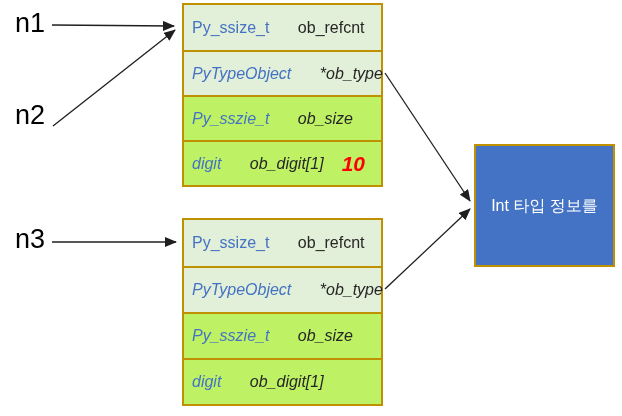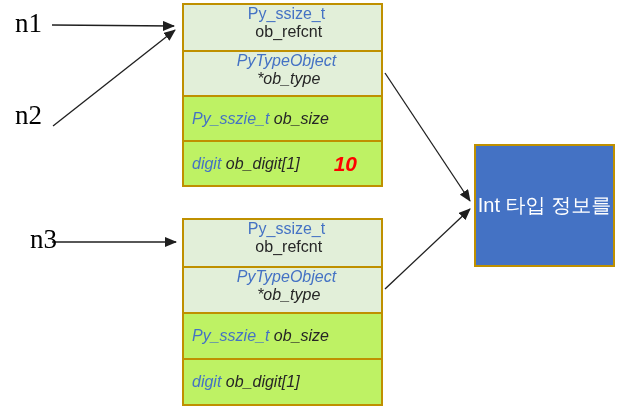--- a/index.html
+++ b/index.html
@@ -2,49 +2,49 @@
 <html style="--row-green: #e2efd9; --border-gold: #bf9000; --box-blue: #4472c4; --type-blue: #4472c4; --value-red: #ff0000; --text-dark: #262626; --arrow-black: #1f1f1f; --box-text-white: #ffffff;"><head>
 <meta charset="utf-8">
 <style>
   html,body{margin:0;padding:0;background:#ffffff;}
   .canvas{
     position:relative;width:622px;height:416px;background:#ffffff;overflow:hidden;
     font-family:"Liberation Sans","DejaVu Sans",sans-serif;
   }
   .arrow-layer{position:absolute;left:0;top:0;width:622px;height:416px;pointer-events:none;z-index:1;}
   .ptr-label{
-    position:absolute;font-size:27px;line-height:30px;color:#000000;z-index:2;font-family:Liberation Serif, serif;
+    position:absolute;font-size:27px;line-height:30px;color:#000000;z-index:2;
   }
   .ptr-n1{left:15px;top:8px;}
   .ptr-n2{left:15px;top:100px;}
-  .ptr-n3{left:30px;top:224px;}
+  .ptr-n3{left:15px;top:224px;}
   .struct{
     position:absolute;left:182px;width:201px;box-sizing:border-box;
     border:2px solid var(--border-gold,#bf9000);background:#ffffff;z-index:2;
   }
   .struct-1{top:3px;}
   .struct-2{top:218px;}
   .srow{
     display:flex;align-items:center;box-sizing:border-box;
     height:45px;padding-left:8px;font-size:16px;background:#bef264;white-space:pre;
   }
   .struct-2 .srow{height:46px;}
   .srow + .srow{border-top:2px solid var(--border-gold,#bf9000);font-style:italic;}
-  .srow.hl{background:var(--row-green,#e2efd9);flex-direction:column;}
+  .srow.hl{background:var(--row-green,#e2efd9);}
   .type-name{color:var(--type-blue,#4472c4);}
-  .field-name{color:var(--text-dark,#262626);}
+  .field-name{color:var(--text-dark,#262626);margin-left:24px;}
   .digit-value{
     color:var(--value-red,#ff0000);font-weight:bold;font-size:21px;
-    margin-left:auto;padding-right:24px;
+    margin-left:auto;padding-right:16px;
   }
   .type-box{
     position:absolute;left:474px;top:144px;width:141px;height:123px;box-sizing:border-box;
     background:var(--box-blue,#4472c4);border:2px solid var(--border-gold,#bf9000);
     display:flex;flex-direction:column;align-items:center;justify-content:center;
-    color:var(--box-text-white,#ffffff);font-size:20px;line-height:21px;text-align:right;z-index:2;
+    color:var(--box-text-white,#ffffff);font-size:16px;line-height:21px;text-align:right;z-index:2;
   }
 </style>
 </head>
 <body>
 
 <div class="canvas">
 
   <svg class="arrow-layer" viewBox="0 0 622 416">
     <defs>
       <marker id="ah" markerUnits="userSpaceOnUse" markerWidth="12" markerHeight="10" refX="11" refY="5" orient="auto">

